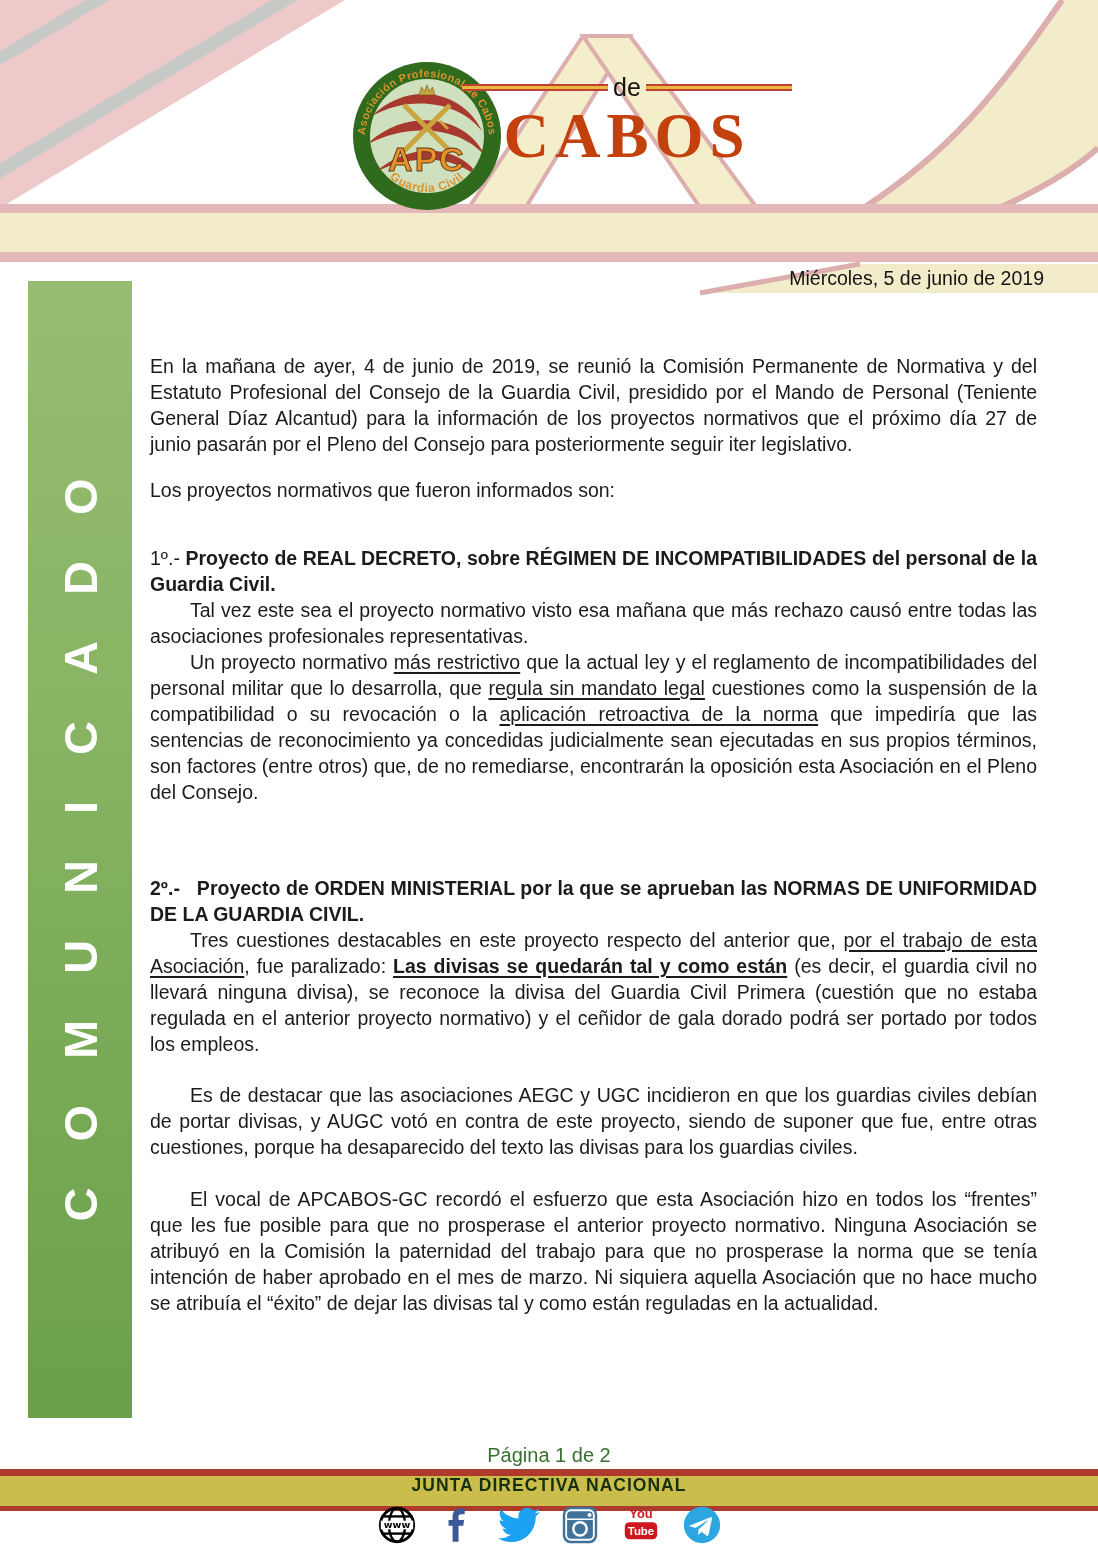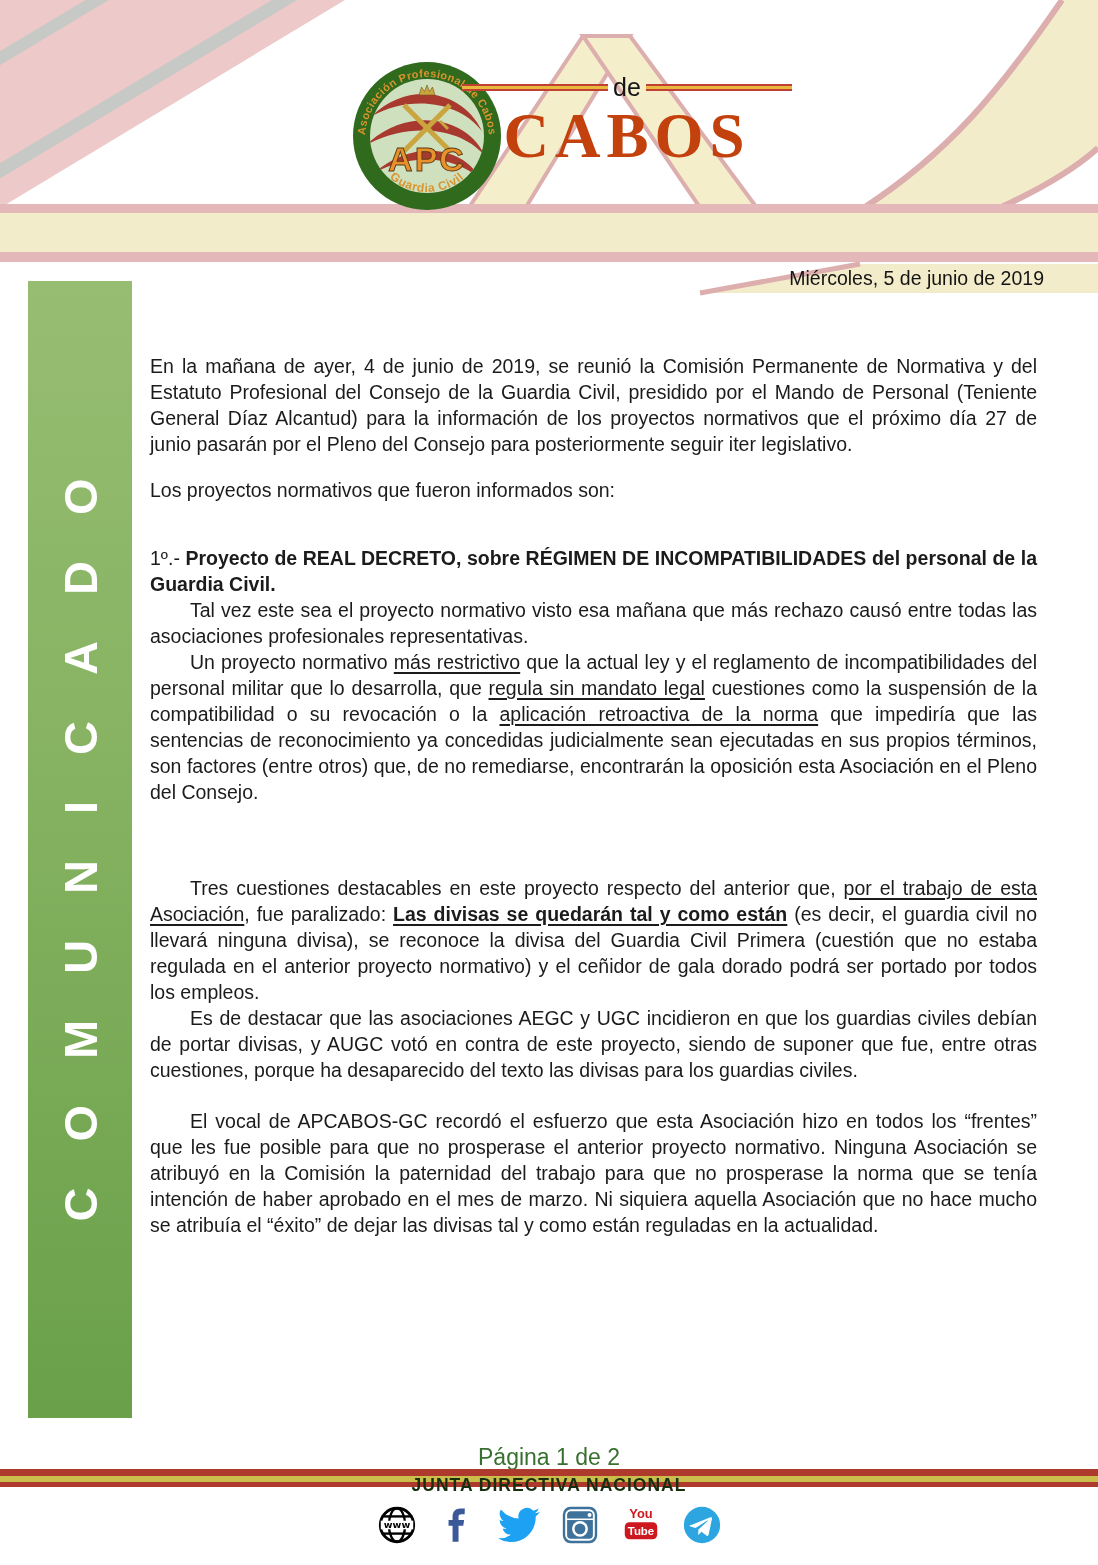--- a/index.html
+++ b/index.html
@@ -34,23 +34,23 @@
   .block{margin:0;font-size:19.5px;line-height:26px;text-align:justify;}
   .block.indent{text-indent:40px;}
   .block .bold{font-weight:bold;}
   .block .underline{text-decoration:underline;text-decoration-thickness:1.5px;text-underline-offset:3px;}
   .block:nth-child(1){margin-bottom:20px;}
   .block:nth-child(2){margin-bottom:42px;}
   .block:nth-child(5){margin-bottom:70px;}
   .block:nth-child(7){margin-bottom:25px;}
   .block:nth-child(8){margin-bottom:26px;}
   
-  .page-indicator{position:absolute;top:1444px;left:0;width:100%;text-align:center;font-size:23px;color:#38702f;}
+  .page-indicator{position:absolute;top:1444px;left:0;width:100%;text-align:center;font-size:20px;color:#38702f;}
   .jd-banner{
-    position:absolute;top:1469px;left:0;width:100%;height:18px;box-sizing:border-box;
+    position:absolute;top:1469px;left:0;width:100%;height:42px;box-sizing:border-box;
     background:#cbbd4b;border-top:7px solid #ae3a2e;border-bottom:5px solid #ae3a2e;
     text-align:center;
   }
   .jd-banner-label{font-size:17.5px;line-height:18px;font-weight:bold;color:#16300f;letter-spacing:1px;}
   .social-row{position:absolute;top:1500px;left:0;width:100%;height:50px;display:flex;justify-content:center;align-items:center;gap:19px;}
   .social-icon{width:42px;height:44px;display:inline-block;}
   .social-icon svg{width:100%;height:100%;display:block;}
 </style>
 </head>
 <body>
@@ -137,20 +137,21 @@
   <div class="side-banner">
     <span class="side-banner-label">COMUNICADO</span>
   </div>
 
   <div class="body-content">
       <p class="block"><span>En la mañana de ayer, 4 de junio de 2019, se reunió la Comisión Permanente de Normativa y del Estatuto Profesional del Consejo de la Guardia Civil, presidido por el Mando de Personal (Teniente General Díaz Alcantud)  para la información de los proyectos normativos que el próximo día 27 de junio pasarán por el Pleno del Consejo para posteriormente seguir iter legislativo.</span></p>
       <p class="block"><span>Los proyectos normativos que fueron informados son:</span></p>
       <p class="block"><span>1º.- </span><span class="bold">Proyecto de REAL DECRETO, sobre RÉGIMEN DE INCOMPATIBILIDADES del personal de la Guardia Civil.</span></p>
       <p class="block indent"><span>Tal vez este  sea el proyecto normativo visto esa mañana que más rechazo causó entre todas las asociaciones profesionales representativas.</span></p>
       <p class="block indent"><span>Un proyecto normativo </span><span class="underline">más restrictivo</span><span> que la actual ley y el reglamento de incompatibilidades del personal militar que lo desarrolla, que </span><span class="underline">regula sin mandato legal</span><span> cuestiones como la suspensión de la compatibilidad o su revocación o la </span><span class="underline">aplicación retroactiva de la norma</span><span> que impediría que las sentencias de reconocimiento ya concedidas judicialmente sean ejecutadas en sus propios términos, son factores (entre otros) que, de no remediarse, encontrarán la oposición esta Asociación en el Pleno del Consejo.</span></p>
+      <p class="block"><span class="bold">2º.-&nbsp;&nbsp; Proyecto de ORDEN MINISTERIAL por la que se aprueban las NORMAS DE UNIFORMIDAD DE LA GUARDIA CIVIL.</span></p>
       <p class="block indent"><span>Tres cuestiones destacables en este proyecto respecto del anterior que, </span><span class="underline">por el trabajo de esta Asociación</span><span>, fue paralizado: </span><span class="bold underline">Las divisas se quedarán tal y como están</span><span> (es decir, el guardia civil no llevará ninguna divisa), se reconoce la divisa del Guardia Civil Primera (cuestión que no estaba regulada en el anterior proyecto normativo) y el ceñidor de gala dorado podrá ser portado por todos los empleos.</span></p>
       <p class="block indent"><span>Es de destacar que las asociaciones AEGC y UGC incidieron en que los guardias civiles debían de portar divisas, y AUGC votó en contra de este proyecto, siendo de suponer que fue, entre otras cuestiones, porque ha desaparecido del texto las divisas para los guardias civiles.</span></p>
       <p class="block indent"><span>El vocal de APCABOS-GC recordó el esfuerzo que esta Asociación hizo en todos los “frentes” que les fue posible para que no prosperase el anterior proyecto normativo. Ninguna Asociación se atribuyó en la Comisión la paternidad del trabajo para que no prosperase la norma que se tenía intención de haber aprobado en el mes de marzo. Ni siquiera aquella Asociación que no hace mucho se atribuía el “éxito” de dejar las divisas tal y como están reguladas en la actualidad.</span></p>
     </div>
 
   <div class="page-indicator">Página 1 de 2</div>
   <div class="jd-banner">
     <span class="jd-banner-label">JUNTA DIRECTIVA NACIONAL</span>
   </div>
   <div class="social-row">

